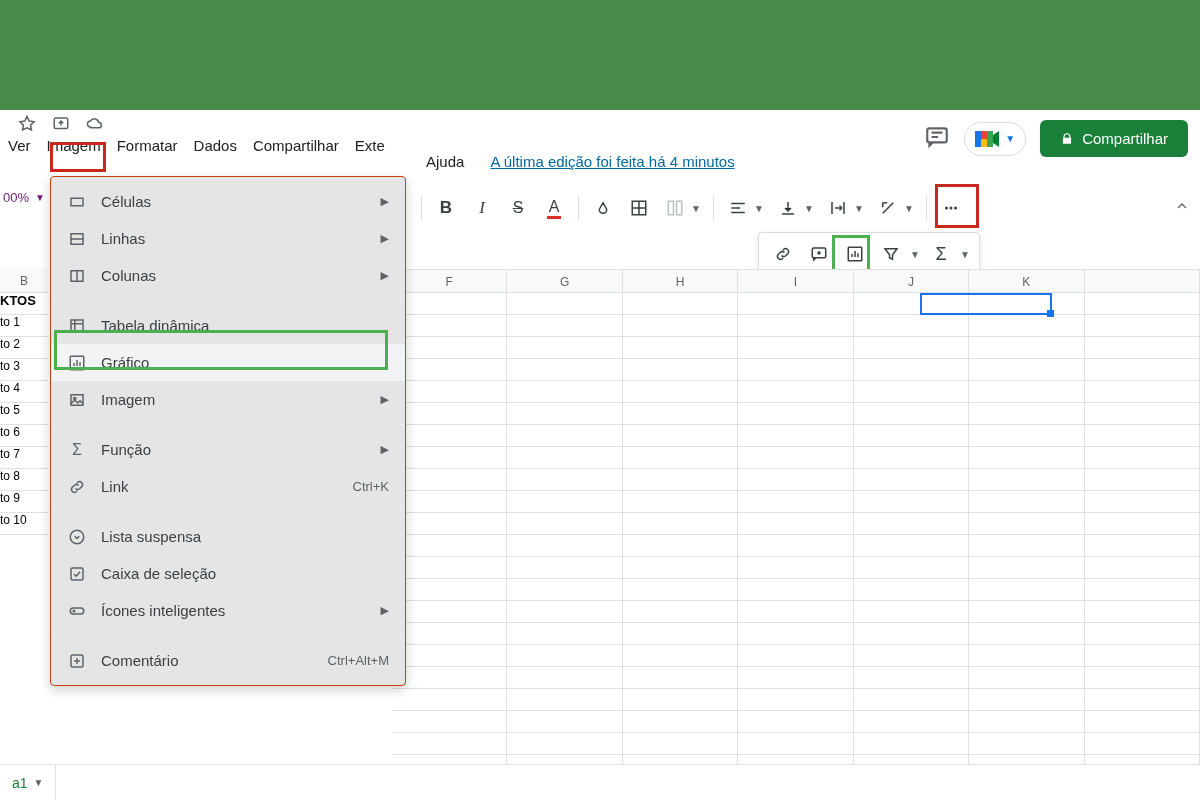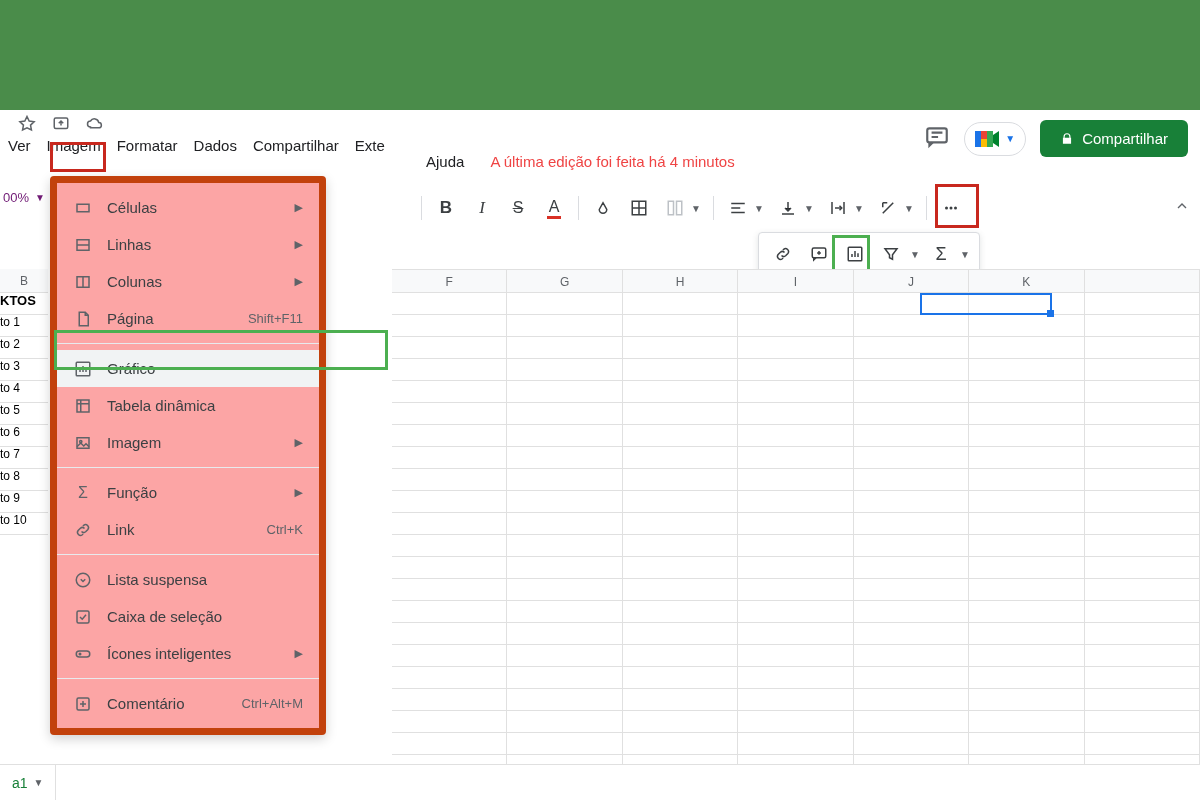--- a/index.html
+++ b/index.html
@@ -17,21 +17,21 @@
   .meet-btn { border:1px solid #dadce0; border-radius:24px; padding:4px 10px; display:flex; align-items:center; gap:4px; }
   .meet-logo { width:26px; height:24px; position:relative; }
   .share-btn { background:#188038; color:#fff; border:none; border-radius:6px; padding:10px 20px; font-size:15px; font-weight:500; display:flex; align-items:center; gap:8px; cursor:pointer;}
   .share-btn svg{ width:14px;height:14px;fill:#fff;}
 
   
   .menubar { position:absolute; top:22px; left:0; display:flex; align-items:center; font-size:15px; color:#202124; }
   .menubar .item { padding:5px 8px; cursor:pointer; }
   .menubar-right { position:absolute; top:38px; left:426px; display:flex; align-items:center; font-size:15px; color:#202124; gap:26px;}
   .menubar-right .help { padding:5px 0; }
-  .lastedit { color:#ef4444; cursor:pointer; padding:5px 0;}
+  .lastedit { color:#0369a1; text-decoration:underline; cursor:pointer; padding:5px 0;}
 
   .red-box-inserir { position:absolute; border:3px solid #c8281e; top:32px; left:50px; width:56px; height:30px; pointer-events:none;}
 
   
   .zoomrow { position:absolute; top:80px; left:0; display:flex; align-items:center; gap:6px; font-size:13px; color:#701a75; padding-left:3px;}
   .zoomrow .caret { font-size:10px;}
 
   
   .fmt-toolbar { position:absolute; top:78px; left:415px; right:10px; height:40px; display:flex; align-items:center;}
   .fmt-toolbar .tbtn { width:36px; height:36px; display:flex; align-items:center; justify-content:center; color:#3c4043;}
@@ -56,21 +56,21 @@
   .leftcol .b-hdr { height:24px; background:#f8f9fa; border-bottom:1px solid #e0e0e0; text-align:center; font-size:12px; color:#5f6368; line-height:24px;}
   .leftcol .hdrcell { height:22px; border-bottom:1px solid #e0e0e0; font-size:13px; font-weight:700; padding-left:0; overflow:hidden; white-space:nowrap;}
   .leftcol .datacell { height:22px; border-bottom:1px solid #e0e0e0; font-size:12px; padding-left:0; overflow:hidden; white-space:nowrap;}
   .gridbody { position:absolute; top:183px; left:392px; right:0; bottom:36px; }
   .gridbody .row { height:22px; border-bottom:1px solid #e0e0e0; display:flex;}
   .gridbody .cell { width:132px; border-right:1px solid #e0e0e0;}
   .selected-cell { position:absolute; border:2px solid #1a73e8; width:132px; height:22px; top:183px; left:920px; pointer-events:none;}
   .selected-cell::after{content:"";position:absolute;right:-4px;bottom:-4px;width:7px;height:7px;background:#1a73e8;}
 
   
-  .dropdown { position:absolute; top:66px; left:50px; width:276px; background:#fca5a5; border:7px solid #c2410c; border-radius:4px; box-shadow:0 4px 12px rgba(0,0,0,.18); padding:6px 0;}
+  .dropdown { position:absolute; top:66px; left:50px; width:356px; background:#e5e5e5; border:1px solid #c2410c; border-radius:4px; box-shadow:0 4px 12px rgba(0,0,0,.18); padding:6px 0;}
   .dropdown .mitem { display:flex; align-items:center; height:37px; padding:0 16px; font-size:15px; color:#3c4043; cursor:pointer; position:relative;}
   .dropdown .mitem .micon { width:20px; height:20px; margin-right:14px; display:flex; align-items:center; justify-content:center; color:#5f6368;}
   .dropdown .mitem .micon svg{width:18px;height:18px;}
   .dropdown .mitem .shortcut { margin-left:auto; color:#5f6368; font-size:13px;}
   .dropdown .mitem .sub { margin-left:auto; color:#5f6368; font-size:11px;}
   .dropdown .msep { height:1px; background:#e8eaed; margin:6px 0;}
   .green-box-grafico { position:absolute; border:3px solid #4caf50; top:220px; left:54px; width:334px; height:40px; pointer-events:none; }
 
   
   .sheettabs { position:absolute; bottom:0; left:0; height:36px; display:flex; align-items:center; border-top:1px solid #e0e0e0; background:#fff; width:100%;}
@@ -505,48 +505,38 @@
     <div class="mitem">
       <span class="micon">
           <svg viewBox="0 0 24 24" fill="none" stroke="currentColor" stroke-width="2">
             <rect x="4" y="5" width="16" height="14"></rect>
             <path d="M12 5v14"></path>
           </svg>
         </span>
       <span>Colunas</span>
       <span class="sub">▶</span>
     </div>
-    <div class="mitem">
-      <span class="micon">
-          <svg viewBox="0 0 24 24" fill="none" stroke="currentColor" stroke-width="2">
-            <path d="M7 3h8l4 4v14H7z"></path>
-            <path d="M15 3v4h4"></path>
-          </svg>
-        </span>
-      <span>Página</span>
-      <span class="shortcut">Shift+F11</span>
-    </div>
     <div class="msep"></div>
+    <div class="mitem">
+      <span class="micon">
+          <svg viewBox="0 0 24 24" fill="none" stroke="currentColor" stroke-width="2">
+            <rect x="4" y="4" width="16" height="16"></rect>
+            <path d="M4 9h16M9 4v16"></path>
+          </svg>
+        </span>
+      <span>Tabela dinâmica</span>
+    </div>
     <div class="mitem" style="background:#f1f3f4;">
       <span class="micon">
           <svg viewBox="0 0 24 24" fill="none" stroke="currentColor" stroke-width="2">
             <rect x="3" y="3" width="18" height="18" rx="1"></rect>
             <path d="M8 16V12M12 16V8M16 16v-5"></path>
           </svg>
         </span>
       <span>Gráfico</span>
-    </div>
-    <div class="mitem">
-      <span class="micon">
-          <svg viewBox="0 0 24 24" fill="none" stroke="currentColor" stroke-width="2">
-            <rect x="4" y="4" width="16" height="16"></rect>
-            <path d="M4 9h16M9 4v16"></path>
-          </svg>
-        </span>
-      <span>Tabela dinâmica</span>
     </div>
     <div class="mitem">
       <span class="micon">
           <svg viewBox="0 0 24 24" fill="none" stroke="currentColor" stroke-width="2">
             <rect x="4" y="5" width="16" height="14"></rect>
             <circle cx="9" cy="10" r="1.5"></circle>
             <path d="M4 17l5-5 4 4 3-3 4 4"></path>
           </svg>
         </span>
       <span>Imagem</span>

